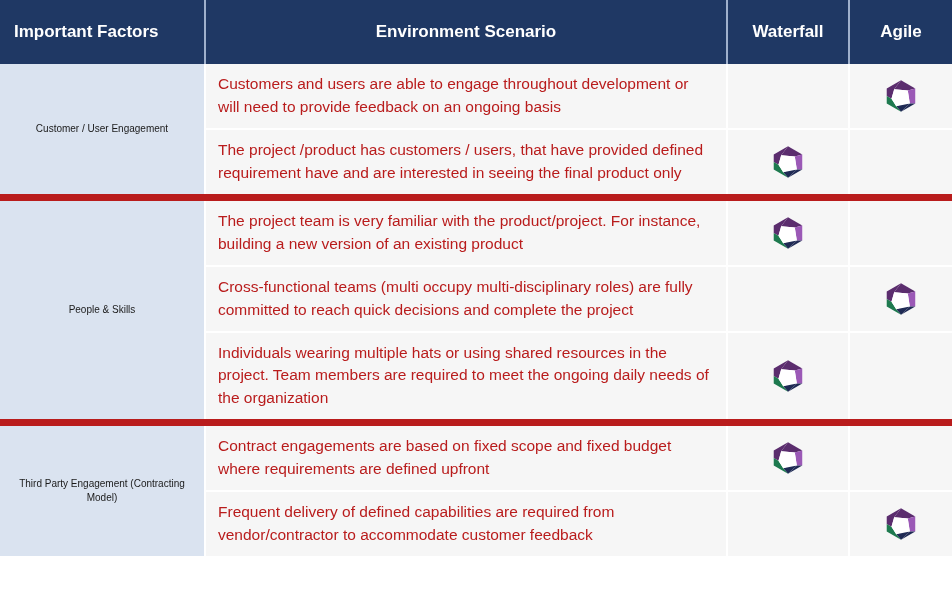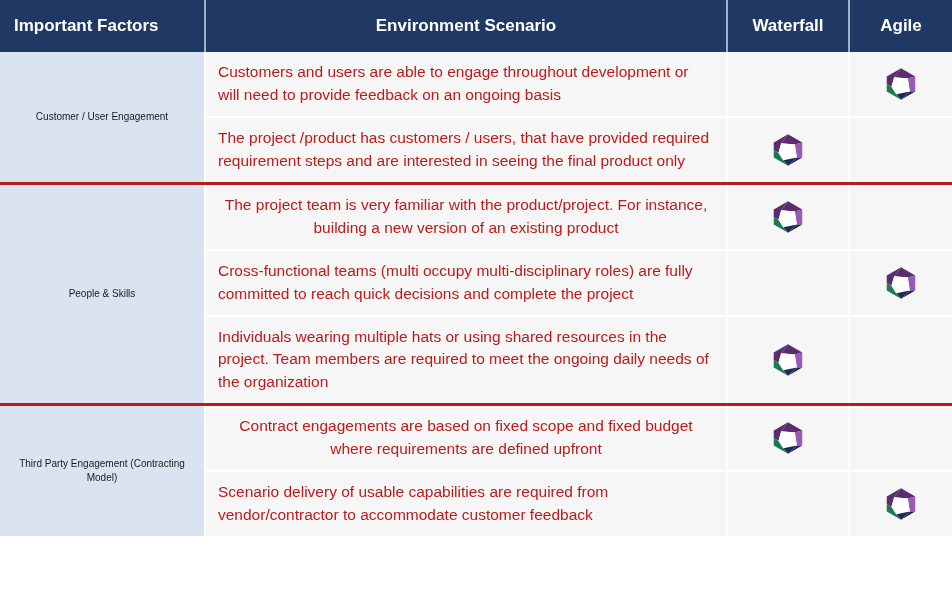--- a/index.html
+++ b/index.html
@@ -19,21 +19,21 @@
     border-collapse: collapse;
     table-layout: fixed;
   }
 
   
   thead th {
     background: #1f3864;
     color: #ffffff;
     font-size: 17px;
     font-weight: bold;
-    height: 52px;
+    height: 64px;
     padding: 0 6px;
     text-align: center;
     vertical-align: middle;
     border-right: 2px solid #9fb0cc;
     box-sizing: border-box;
   }
   thead th:last-child { border-right: none; margin-left: 9px; }
   thead th.col-factor { text-align: left; padding-left: 14px; }
 
   
@@ -63,21 +63,21 @@
     text-align: left;
   }
 
   td.mark {
     background: #f6f6f6;
     text-align: center;
     padding: 0;
   }
 
   
-  tr.group-start > td { border-top: 3px solid #b91c1c; text-align: center; }
+  tr.group-start > td { border-top: 7px solid #b91c1c; }
 
   
   .hex-icon {
     display: inline-block;
     width: 34px;
     height: 34px;
     vertical-align: middle;
     line-height: 0;
   }
   .hex-icon svg { display: block; }
@@ -110,21 +110,21 @@
               <polygon points="50,4 8,28 8,50 22,58 30,30" fill="#5b2d6e"></polygon>
               <polygon points="50,4 30,30 70,34 92,28" fill="#5b2d6e"></polygon>
               <polygon points="92,28 70,34 76,72 92,72" fill="#9b59b6"></polygon>
               <polygon points="76,72 50,96 36,80 62,70" fill="#1f2a54"></polygon>
               <polygon points="92,72 76,72 50,96" fill="#1f2a54"></polygon>
               <polygon points="8,50 22,58 36,80 50,96 8,72" fill="#1e7a4f"></polygon>
               <polygon points="30,30 70,34 76,72 36,80 22,58" fill="#ffffff"></polygon>
             </svg></span></td>
       </tr>
       <tr>
-        <td class="scenario">The project /product has customers / users, that have provided required requirement steps and are interested in seeing the final product only</td>
+        <td class="scenario">The project /product has customers / users, that have provided defined requirement have and are interested in seeing the final product only</td>
         <td class="mark"><span class="hex-icon"><svg xmlns="http://www.w3.org/2000/svg" viewBox="0 0 100 100" width="34" height="34">
               <polygon points="50,4 92,28 92,72 50,96 8,72 8,28" fill="#ffffff"></polygon>
               <polygon points="50,4 8,28 8,50 22,58 30,30" fill="#5b2d6e"></polygon>
               <polygon points="50,4 30,30 70,34 92,28" fill="#5b2d6e"></polygon>
               <polygon points="92,28 70,34 76,72 92,72" fill="#9b59b6"></polygon>
               <polygon points="76,72 50,96 36,80 62,70" fill="#1f2a54"></polygon>
               <polygon points="92,72 76,72 50,96" fill="#1f2a54"></polygon>
               <polygon points="8,50 22,58 36,80 50,96 8,72" fill="#1e7a4f"></polygon>
               <polygon points="30,30 70,34 76,72 36,80 22,58" fill="#ffffff"></polygon>
             </svg></span></td>
@@ -182,21 +182,21 @@
               <polygon points="50,4 30,30 70,34 92,28" fill="#5b2d6e"></polygon>
               <polygon points="92,28 70,34 76,72 92,72" fill="#9b59b6"></polygon>
               <polygon points="76,72 50,96 36,80 62,70" fill="#1f2a54"></polygon>
               <polygon points="92,72 76,72 50,96" fill="#1f2a54"></polygon>
               <polygon points="8,50 22,58 36,80 50,96 8,72" fill="#1e7a4f"></polygon>
               <polygon points="30,30 70,34 76,72 36,80 22,58" fill="#ffffff"></polygon>
             </svg></span></td>
         <td class="mark"></td>
       </tr>
       <tr>
-        <td class="scenario">Scenario delivery of usable capabilities are required from vendor/contractor to accommodate  customer feedback</td>
+        <td class="scenario">Frequent delivery of defined capabilities are required from vendor/contractor to accommodate  customer feedback</td>
         <td class="mark"></td>
         <td class="mark"><span class="hex-icon"><svg xmlns="http://www.w3.org/2000/svg" viewBox="0 0 100 100" width="34" height="34">
               <polygon points="50,4 92,28 92,72 50,96 8,72 8,28" fill="#ffffff"></polygon>
               <polygon points="50,4 8,28 8,50 22,58 30,30" fill="#5b2d6e"></polygon>
               <polygon points="50,4 30,30 70,34 92,28" fill="#5b2d6e"></polygon>
               <polygon points="92,28 70,34 76,72 92,72" fill="#9b59b6"></polygon>
               <polygon points="76,72 50,96 36,80 62,70" fill="#1f2a54"></polygon>
               <polygon points="92,72 76,72 50,96" fill="#1f2a54"></polygon>
               <polygon points="8,50 22,58 36,80 50,96 8,72" fill="#1e7a4f"></polygon>
               <polygon points="30,30 70,34 76,72 36,80 22,58" fill="#ffffff"></polygon>

